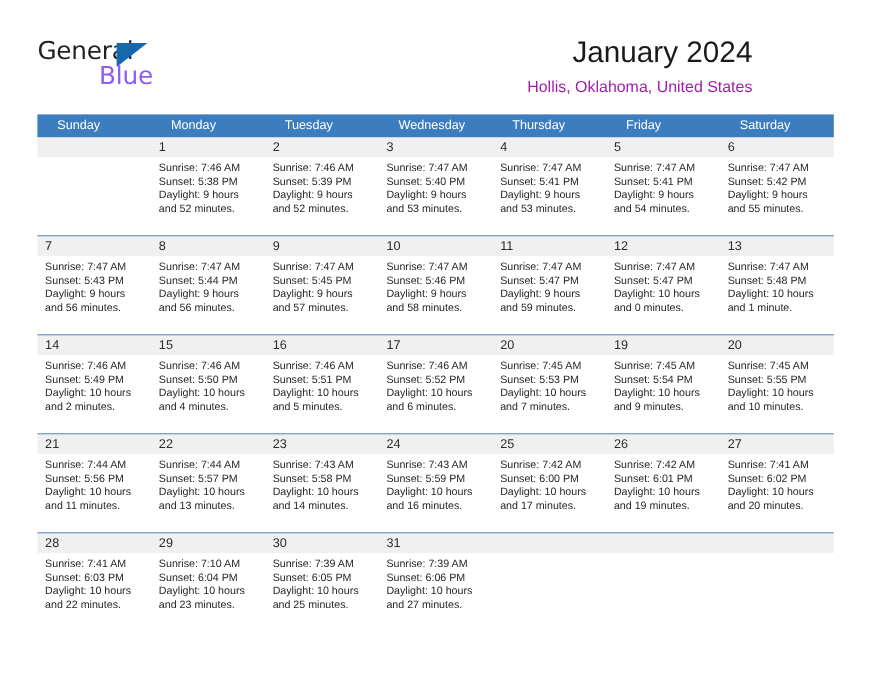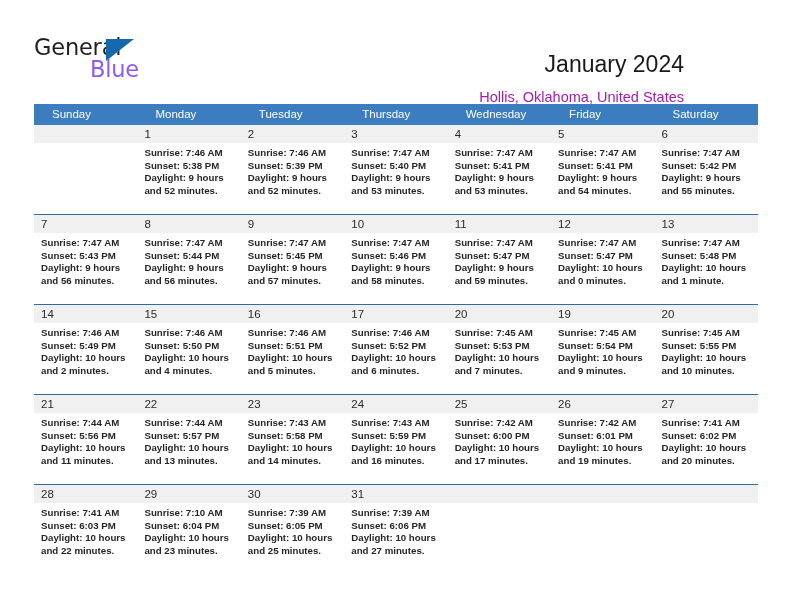--- a/index.html
+++ b/index.html
@@ -67,26 +67,25 @@
     border-bottom: 22px solid transparent;
   }
 
   .title-block {
     position: absolute;
     right: 36px;
     top: 30px;
     text-align: right;
   }
   .cal-title {
-    font-size: 23px;
+    font-size: 27px;
     font-weight: 400;
     color: #1a1a1a;
     line-height: 34px;
     white-space: nowrap;
-    margin-top: 17px;
   }
   .cal-subtitle {
     font-size: 14.5px;
     font-weight: 400;
     color: #a21caf;
     line-height: 20px;
     margin-top: 6px;
     white-space: nowrap;
   }
 
@@ -139,21 +138,20 @@
     color: #2b2b2b;
     padding-left: 7px;
     box-sizing: border-box;
   }
 
   .detail-band {
     display: flex;
     width: 724px;
     height: 71px;
     background: #ffffff;
-    font-weight: bold;
   }
   .detail-cell {
     width: 103.43px;
     padding: 4px 6px 0 7px;
     box-sizing: border-box;
     font-size: 9.7px;
     line-height: 12.5px;
     color: #262626;
   }
   .detail-cell div {
@@ -178,22 +176,22 @@
       <div class="cal-subtitle">Hollis, Oklahoma, United States</div>
     </div>
 
   </div>
 
   <div class="calendar">
     <div class="dow-row" id="dow-row">
         <div class="dow-cell">Sunday</div>
         <div class="dow-cell">Monday</div>
         <div class="dow-cell">Tuesday</div>
+        <div class="dow-cell">Wednesday</div>
         <div class="dow-cell">Thursday</div>
-        <div class="dow-cell">Wednesday</div>
         <div class="dow-cell">Friday</div>
         <div class="dow-cell">Saturday</div>
       </div>
     <div id="weeks-container">
         <div class="week-row">
           <div class="daynum-band">
             <div class="daynum"></div>
             <div class="daynum">1</div>
             <div class="daynum">2</div>
             <div class="daynum">3</div>

